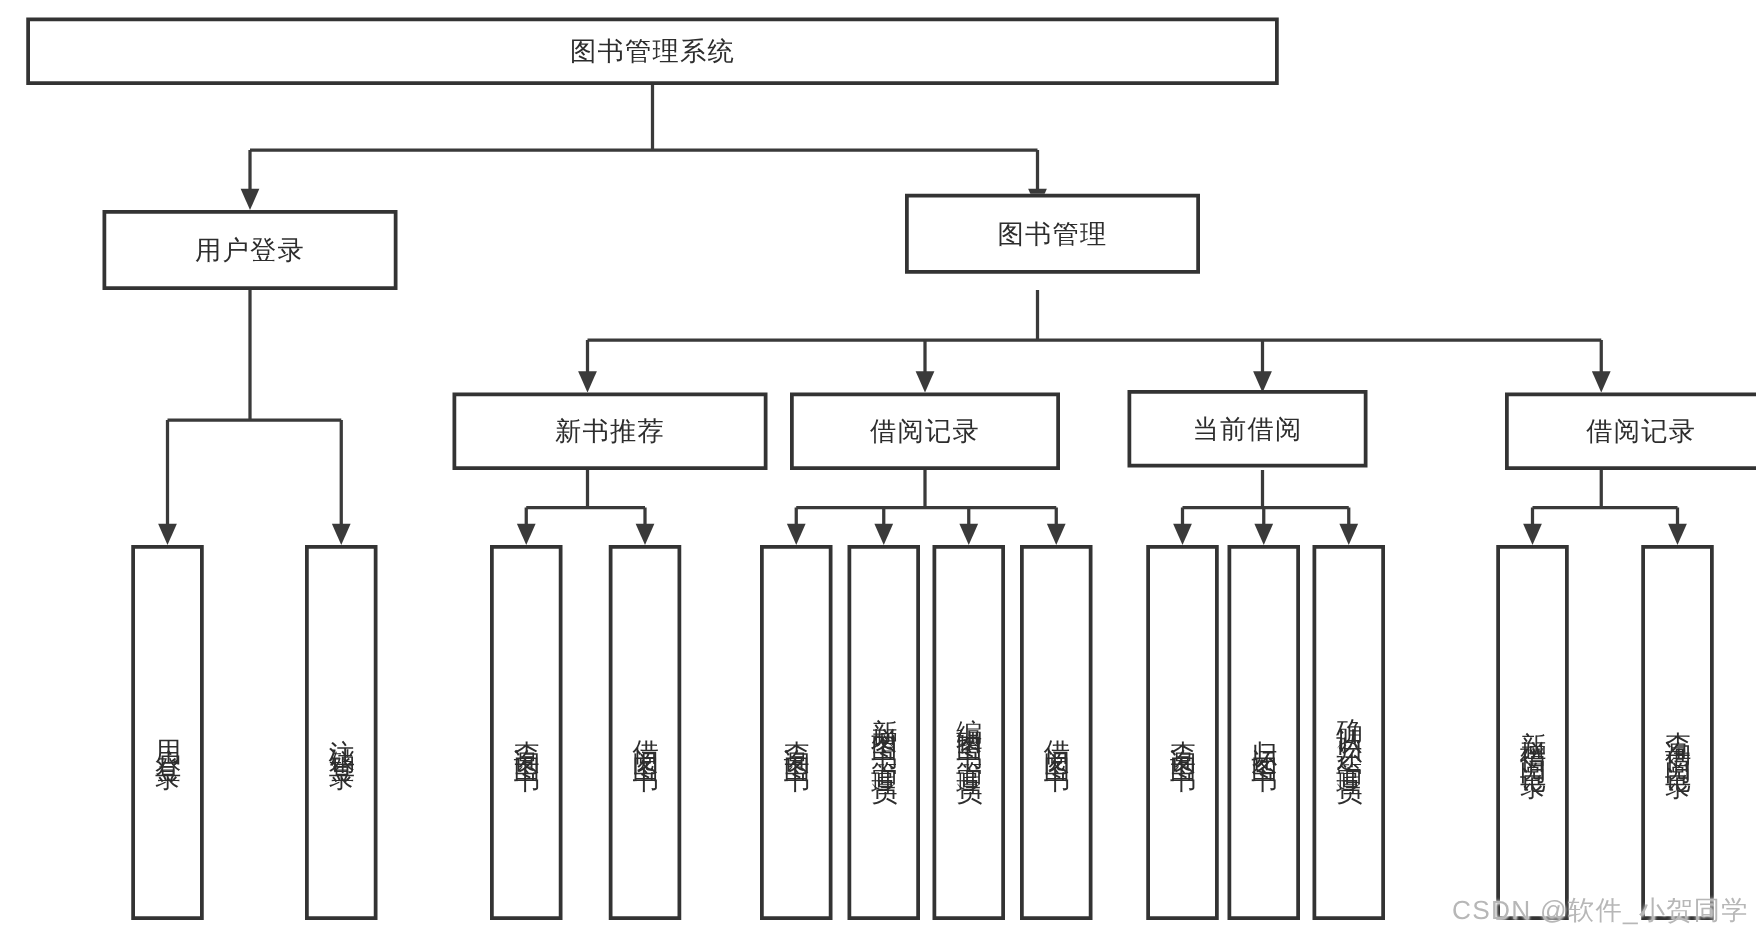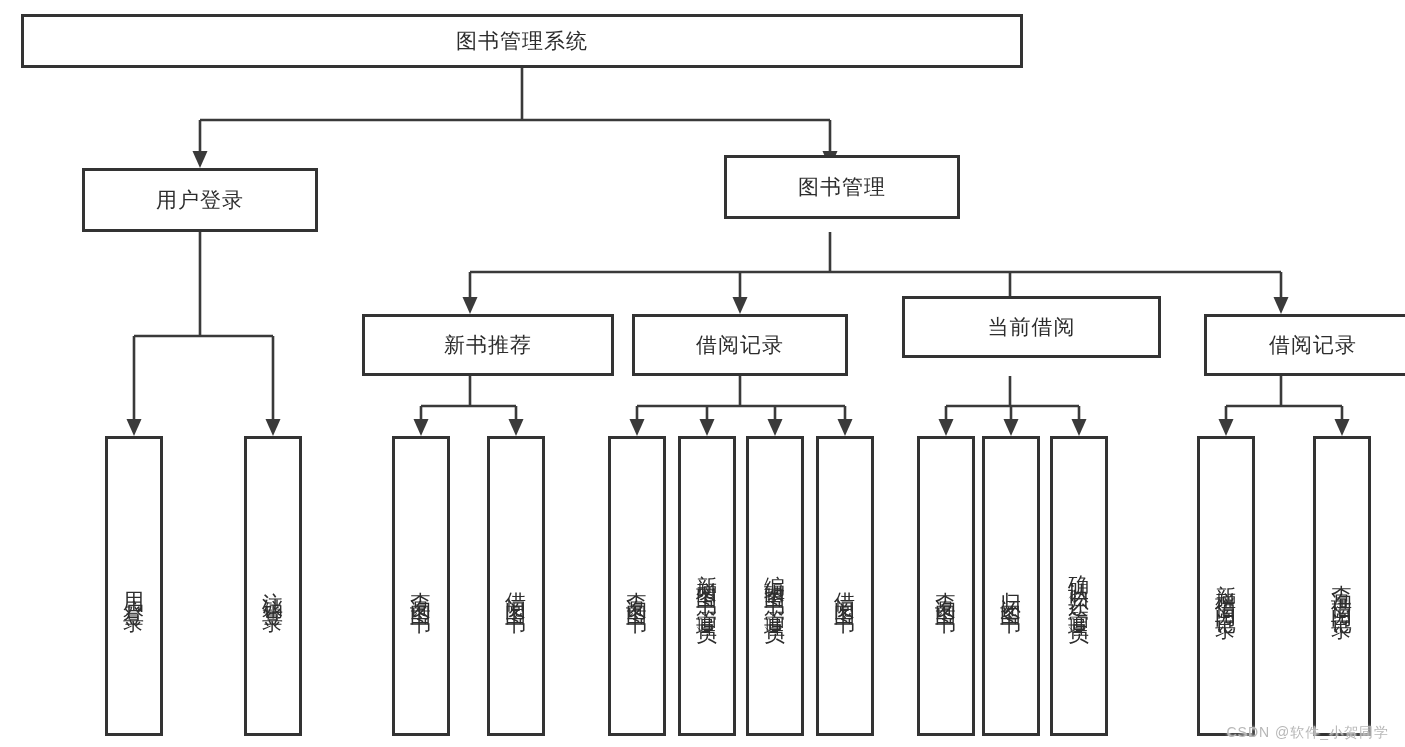--- a/index.html
+++ b/index.html
@@ -57,23 +57,23 @@
     top:436px;
     font-size:21px;
     writing-mode:vertical-rl;
     text-orientation:mixed;
     letter-spacing:7px;
     line-height:1;
     padding-top:6px;
   }
   .watermark{
     position:absolute;
-    right:16px;
+    right:6px;
     bottom:5px;
-    font-size:14px;
+    font-size:21px;
     color:var(--watermark);
     text-shadow:0 0 3px rgba(255,255,255,0.95), 1px 1px 2px rgba(255,255,255,0.9);
     letter-spacing:1px;
     white-space:nowrap;
   }
 </style>
 </head>
 <body>
 
 <div class="canvas">
@@ -114,21 +114,21 @@
     <polygon points="1342,436 1334.5,419 1349.5,419"></polygon>
   </svg>
 
   <div class="node h-node" style="left:21px;top:14px;width:1002px;height:54px;">图书管理系统</div>
 
   <div class="node h-node" style="left:82px;top:168px;width:236px;height:64px;">用户登录</div>
   <div class="node h-node" style="left:712px;top:155px;width:236px;height:64px;margin-left:12px;">图书管理</div>
 
   <div class="node h-node" style="left:362px;top:314px;width:252px;height:62px;">新书推荐</div>
   <div class="node h-node" style="left:632px;top:314px;width:216px;height:62px;">借阅记录</div>
-  <div class="node h-node" style="left:902px;top:296px;width:259px;height:62px;">当前借阅</div>
+  <div class="node h-node" style="left:902px;top:312px;width:192px;height:62px;">当前借阅</div>
   <div class="node h-node" style="left:1204px;top:314px;width:218px;height:62px;">借阅记录</div>
 
   <div class="node leaf" style="left:105px;">用户登录</div>
   <div class="node leaf" style="left:244px;">注销登录</div>
 
   <div class="node leaf" style="left:392px;">查询图书</div>
   <div class="node leaf" style="left:487px;">借阅图书</div>
 
   <div class="node leaf" style="left:608px;">查询图书</div>
   <div class="node leaf" style="left:678px;">新增图书（管理员）</div>

